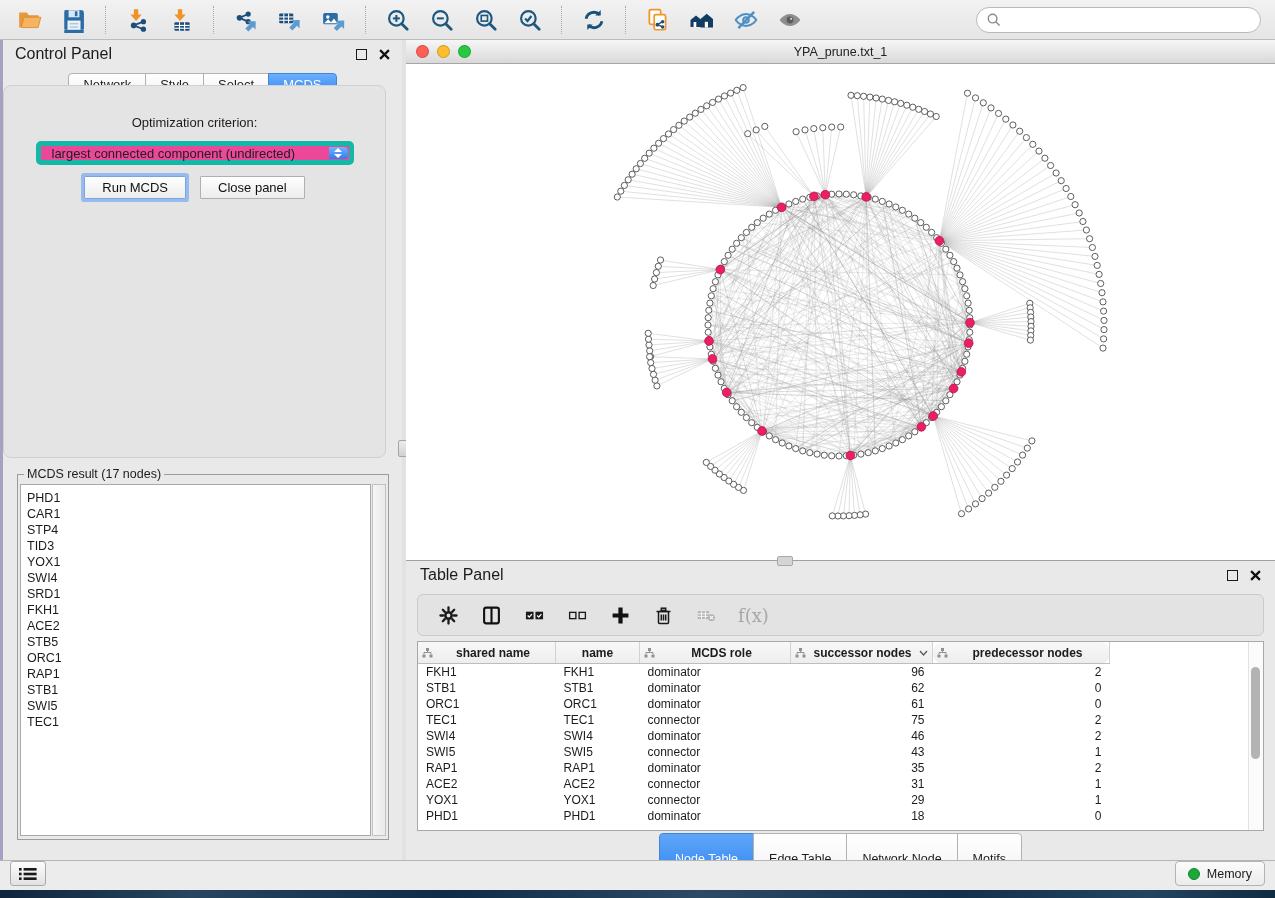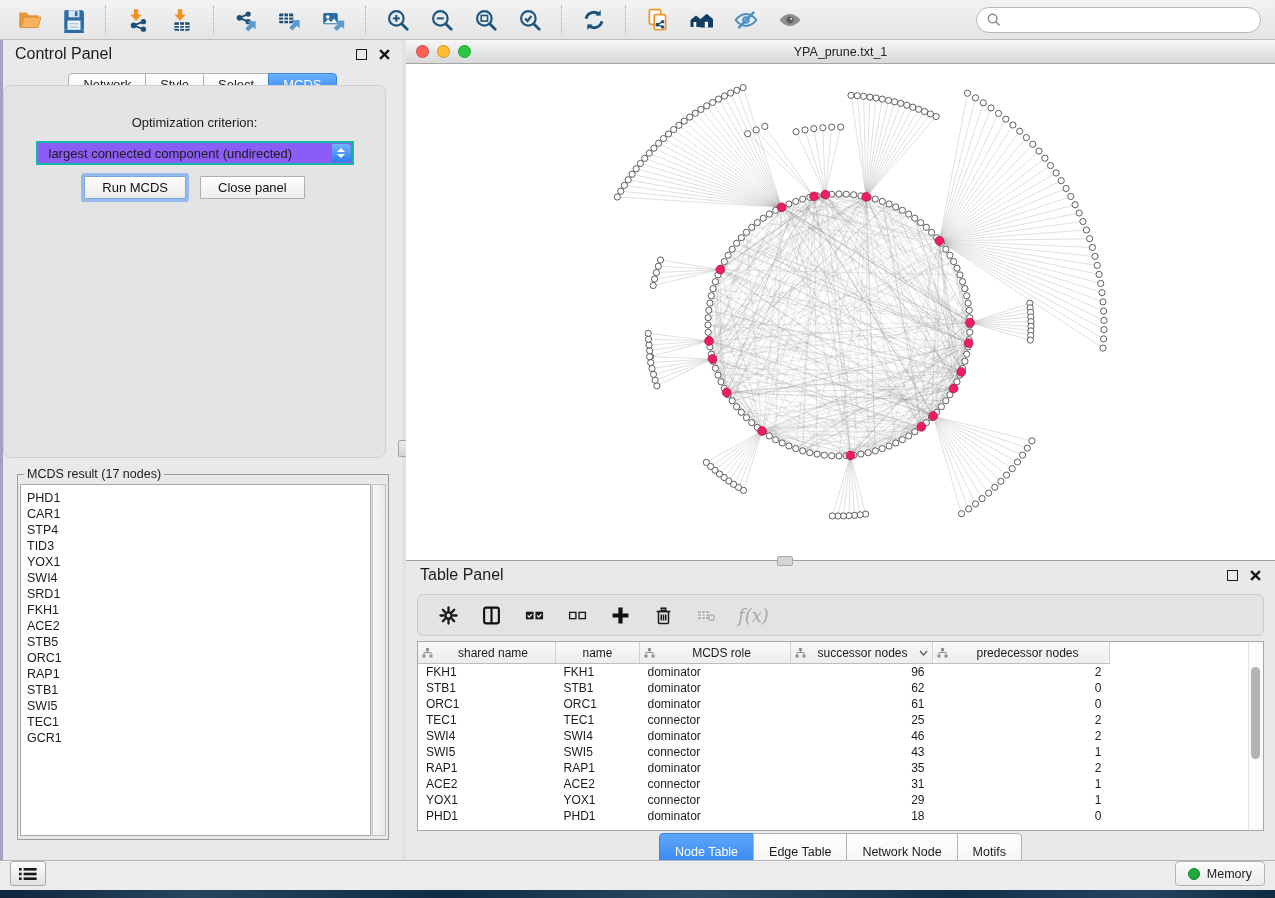--- a/index.html
+++ b/index.html
@@ -27,21 +27,21 @@
   .float-box{width:9px;height:9px;border:1.5px solid #1a1a1a;display:inline-block;margin-right:12px;}
   .close-x{width:11px;height:11px;display:inline-block;}
   .cp-tabs{position:absolute;left:0;right:0;top:33px;display:flex;justify-content:center;}
   .seg-tab{padding:3px 14px;font-size:13px;background:linear-gradient(#fff,#f1f1f1);border:1px solid #b2b2b2;margin-left:-1px;cursor:default;}
   .seg-tab:first-child{border-radius:4px 0 0 4px;margin-left:0;}
   .seg-tab:last-child{border-radius:0 4px 4px 0;}
   .seg-tab.selected{background:linear-gradient(#6cb0fd,#2f82f3);color:#fff;border-color:#3c86e0;}
   .cp-box{position:absolute;left:0;width:383px;top:45px;height:373px;background:#e4e4e4;
     border:1px solid #d0d0d0;border-radius:8px;box-sizing:border-box;}
   .opt-label{margin-top:29px;text-align:center;font-size:13px;}
-  .dropdown{margin:11px auto 0;width:318px;height:24px;background:#8b5cf6;border:2px solid #14b8a6;border-radius:0;
+  .dropdown{margin:11px auto 0;width:318px;height:24px;background:#ec4899;border:5px solid #14b8a6;border-radius:5px;
     display:flex;align-items:center;font-size:13px;padding-left:11px;box-sizing:border-box;position:relative;}
   .dd-stepper{position:absolute;right:1px;top:1px;bottom:1px;width:19px;border-radius:0 4px 4px 0;
     background:linear-gradient(#74b2fd,#2d7cf0);display:flex;flex-direction:column;align-items:center;justify-content:center;gap:2px;}
   .tri-up{width:0;height:0;border-left:4px solid transparent;border-right:4px solid transparent;border-bottom:4px solid #fff;}
   .tri-down{width:0;height:0;border-left:4px solid transparent;border-right:4px solid transparent;border-top:4px solid #fff;}
   .btn-row{display:flex;justify-content:center;gap:14px;margin-top:11px;}
   .mac-btn{font-family:"Liberation Sans",sans-serif;font-size:13px;padding:3px 17px;
     background:linear-gradient(#ffffff,#ececec);border:1px solid #b0b0b0;border-radius:1px;color:#111;}
   .mac-btn.focused{box-shadow:0 0 0 3px rgba(110,165,245,.65);border-color:#7aa6dd;}
   .result-box{position:absolute;left:14px;width:370px;top:427px;height:371px;border:1px solid #9c9c9c;margin:0;padding:0;}
@@ -64,33 +64,33 @@
   .net-canvas{position:absolute;left:0;right:0;top:24px;bottom:0;background:#fff;}
   .net-canvas svg{display:block;}
 
   
   .table-panel{position:absolute;left:406px;top:560px;width:869px;height:300px;background:#e9e9e9;border-top:1px solid #9f9f9f;box-sizing:border-box;}
   .tp-drag{position:absolute;top:-5px;left:371px;width:14px;height:8px;background:#d5d5d5;border:1px solid #a9a9a9;border-radius:2px;}
   .tp-toolbar{position:absolute;left:11px;right:11px;top:33px;height:42px;background:#e3e3e3;border:1px solid #cbcbcb;border-radius:6px;
     display:flex;align-items:center;gap:21px;padding-left:19px;box-sizing:border-box;}
   .tp-tool{display:flex;align-items:center;justify-content:center;width:22px;height:22px;}
   .tp-tool svg{width:19px;height:19px;}
-  .fx{font-family:"DejaVu Serif",serif;font-style:italic;font-size:18px;color:#a7a7a7;}
+  .fx{font-family:"DejaVu Serif",serif;font-size:18px;color:#a7a7a7;}
   .tp-table{position:absolute;left:11px;right:11px;top:80px;height:190px;background:#fff;border:1px solid #a8a8a8;overflow:hidden;box-sizing:border-box;}
   table.node-table{border-collapse:collapse;table-layout:fixed;width:687px;font-size:12px;}
   .node-table th{height:21px;background:linear-gradient(#f8f8f8,#ededed);border-right:1px solid #d2d2d2;
-    border-bottom:1px solid #bdbdbd;font-weight:normal;padding:0;font-size:12px;}
+    border-bottom:1px solid #bdbdbd;font-weight:bold;padding:0;font-size:12px;}
   .hwrap{display:flex;align-items:center;padding:0 4px;gap:2px;}
   .hwrap .lbl{flex:1;text-align:center;white-space:nowrap;overflow:hidden;}
   .node-table td{height:16px;padding:0 8px;white-space:nowrap;overflow:hidden;line-height:16px;}
   .node-table td.num{text-align:right;}
   .tbl-scroll{position:absolute;right:0;top:0;bottom:0;width:14px;background:#fbfbfb;border-left:1px solid #e3e3e3;}
   .tbl-thumb{position:absolute;left:2px;width:9px;top:25px;height:92px;background:#b3b3b3;border-radius:5px;}
   .tp-tabs{position:absolute;top:272px;left:0;width:100%;display:flex;justify-content:center;}
-  .tp-tabs .seg-tab{font-size:12.5px;padding:11px 15px;}
+  .tp-tabs .seg-tab{font-size:12.5px;padding:18px 15px;}
   .tp-tabs .seg-tab.selected{background:linear-gradient(#5fa6f8,#2f82f3);}
 
   
   .status-bar{position:absolute;left:0;top:860px;width:1275px;height:30px;background:#ececec;border-top:1px solid #b5b5b5;
     display:flex;align-items:flex-start;padding:0 10px;box-sizing:border-box;}
   .list-btn{width:34px;height:23px;background:linear-gradient(#fdfdfd,#e2e2e2);border:1px solid #aaa;border-radius:3px;
     display:flex;align-items:center;justify-content:center;}
   .memory-btn{margin-left:auto;height:23px;display:flex;align-items:center;gap:7px;padding:0 12px;
     background:linear-gradient(#fbfbfb,#ececec);border:1px solid #b3b3b3;border-radius:4px;font-size:12.5px;}
   .mem-dot{width:12px;height:12px;border-radius:50%;background:#1ea83c;border:1px solid #12862c;box-sizing:border-box;}
@@ -300,21 +300,20 @@
           <div>SWI4</div>
           <div>SRD1</div>
           <div>FKH1</div>
           <div>ACE2</div>
           <div>STB5</div>
           <div>ORC1</div>
           <div>RAP1</div>
           <div>STB1</div>
           <div>SWI5</div>
           <div>TEC1</div>
-          <div>GCR1</div>
         </div>
       <div class="result-scroll"></div>
     </fieldset>
   </div>
 
   <div class="v-splitter">
     <div class="handle"></div>
   </div>
 
   <div class="net-win">
@@ -1302,21 +1301,21 @@
               <td>ORC1</td>
               <td>ORC1</td>
               <td>dominator</td>
               <td class="num">61</td>
               <td class="num">0</td>
             </tr>
             <tr>
               <td>TEC1</td>
               <td>TEC1</td>
               <td>connector</td>
-              <td class="num">25</td>
+              <td class="num">75</td>
               <td class="num">2</td>
             </tr>
             <tr>
               <td>SWI4</td>
               <td>SWI4</td>
               <td>dominator</td>
               <td class="num">46</td>
               <td class="num">2</td>
             </tr>
             <tr>

